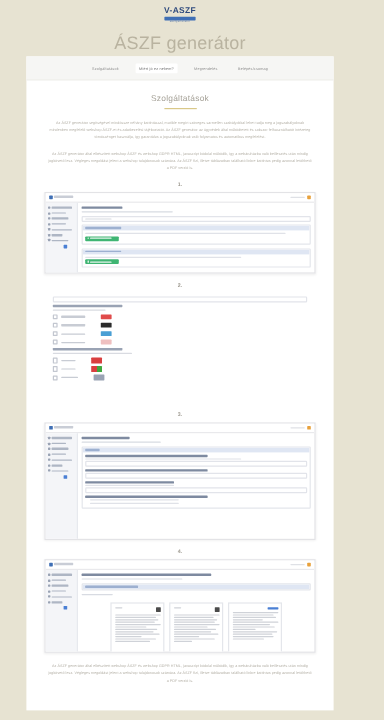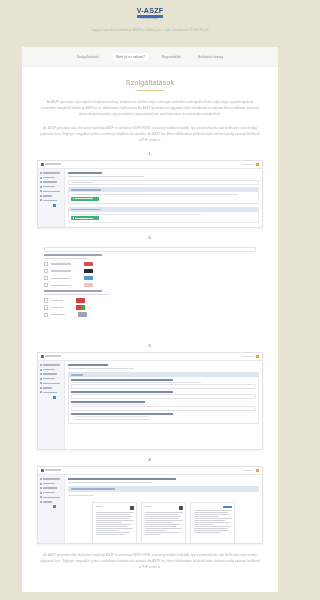--- a/index.html
+++ b/index.html
@@ -147,20 +147,21 @@
 <body>
 
 <div class="page">
 
   <div class="hero">
     <div class="logo">
       <div class="logo-text">V-ASZF</div>
       <div class="logo-bar"></div>
       <div class="logo-sub">aszfgenerator</div>
     </div>
+    <h1 class="hero-title">ÁSZF generátor</h1>
     <p class="hero-sub">Legyen naprakész webshop ÁSZF-e néhány perc alatt, mindössze 29.900 Ft-ért!</p>
   </div>
 
   <div class="card">
 
     <div class="navbar">
       <div class="nav-item">Szolgáltatások</div>
       <div class="nav-item active">Miért jó ez nekem?</div>
       <div class="nav-item">Megrendelés</div>
       <div class="nav-item">Belépés/csomag</div>

